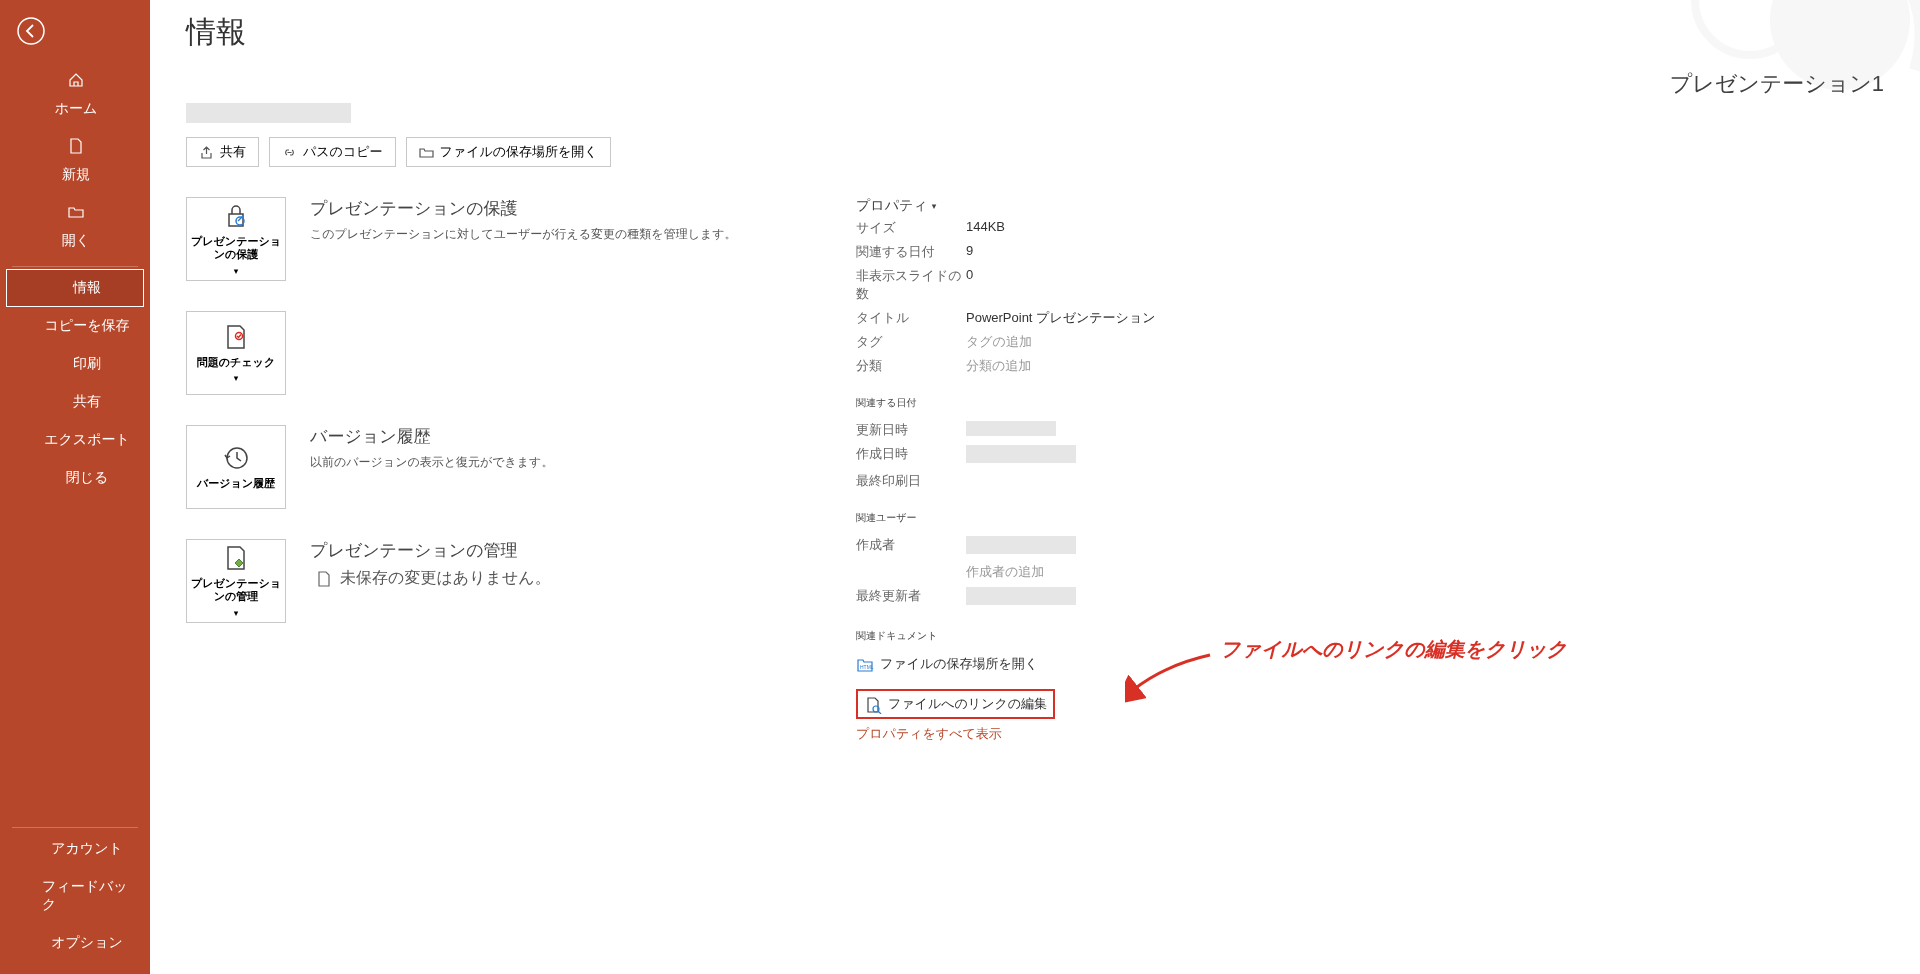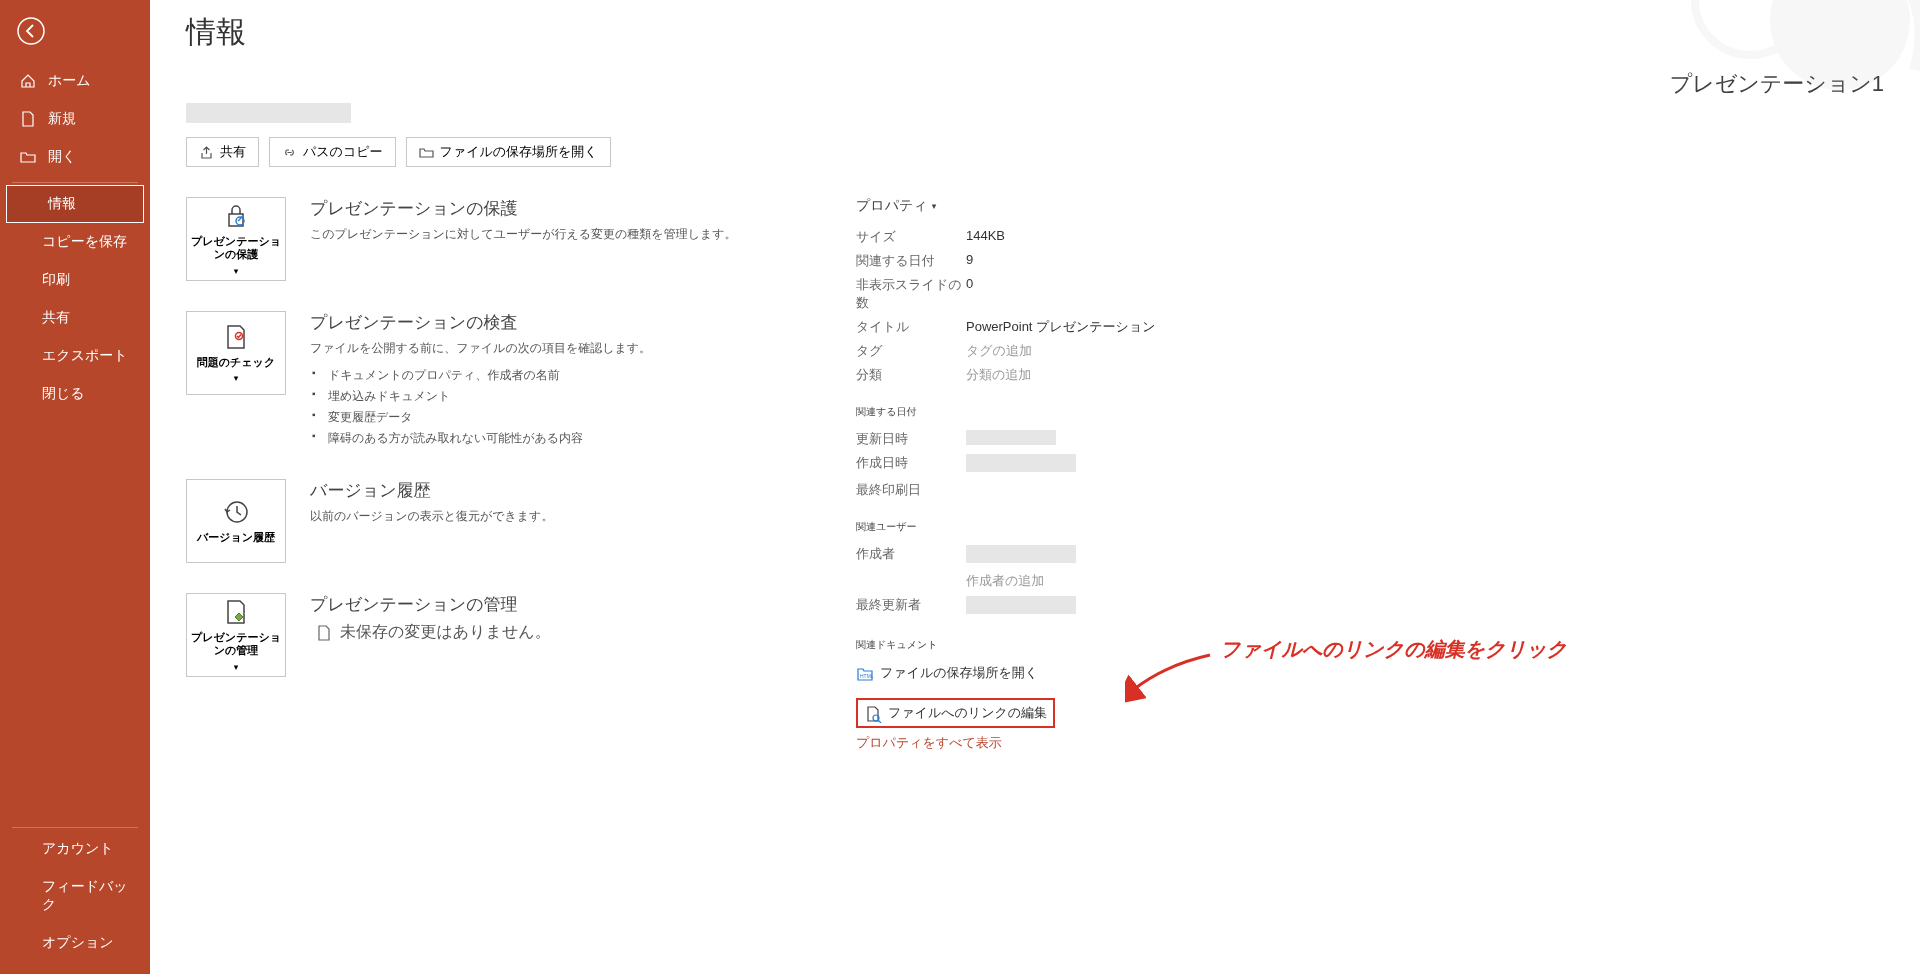--- a/index.html
+++ b/index.html
@@ -26,21 +26,21 @@
     }
     .back-btn {
       width: 38px; height: 38px;
       display:flex;align-items:center;justify-content:center;
       margin: 4px 0 12px 12px;
       cursor:pointer;
     }
     .nav-item {
       padding: 10px 18px 10px 20px;
       display:flex; align-items:center; gap:12px;
-      cursor:pointer; font-size:14px;
+      cursor:pointer; font-size:14px;flex-direction:column;
     }
     .nav-item.sub { padding-left: 42px; }
     .nav-item.active {
       background:#a53e24;
       border:1px solid #fff;
       margin:0 6px;
       padding: 9px 17px 9px 19px;
     }
     .nav-item .ic {width:16px;height:16px;display:flex;align-items:center;justify-content:center;}
     .sidebar .spacer{flex:1;}
@@ -72,21 +72,21 @@
     .card-btn .label{font-weight:600;}
     .card-body h2{font-size:17px;font-weight:400;margin-bottom:6px;color:#444;}
     .card-body p{font-size:12px;color:#555;}
     .card-body ul{margin-top:8px;padding-left:0;list-style:none;}
     .card-body li{font-size:12px;color:#555;padding:2px 0 2px 18px;position:relative;}
     .card-body li::before{content:"▪";position:absolute;left:2px;top:2px;font-size:10px;color:#444;}
     .card-body .indent{display:flex;align-items:center;gap:8px;font-size:16px;color:#555;padding-left:6px;}
     .mini-ic{width:16px;height:16px;flex-shrink:0;}
 
     
-    .prop-header{font-size:14px;color:#444;margin-bottom:10px;display:flex;align-items:center;gap:4px;cursor:pointer;}
+    .prop-header{font-size:14px;color:#444;margin-bottom:1px;display:flex;align-items:center;gap:4px;cursor:pointer;}
     .prop-row{display:flex;font-size:13px;padding:3px 0;}
     .prop-label{width:110px;color:#666;}
     .prop-value{color:#333;}
     .prop-value.placeholder{color:#999;}
     .prop-section-title{font-size:10px;color:#444;margin:18px 0 8px;}
     .redacted{background:#e6e6e6;display:inline-block;}
     .red-lg{width:110px;height:18px;}
     .red-md{width:90px;height:15px;}
 
     .link-row{display:flex;align-items:center;gap:8px;font-size:13px;color:#333;padding:4px 0;cursor:pointer;}
@@ -226,30 +226,20 @@
       <div class="card-row">
         <button class="card-btn">
           <span class="big-ic"><svg width="30" height="30" viewBox="0 0 30 30">
                 <path d="M7 4 H19 L23 8 V26 H7 Z" fill="none" stroke="#444" stroke-width="1.5"></path>
                 <circle cx="18" cy="14" r="3.5" fill="none" stroke="#d93025" stroke-width="1.5"></circle>
                 <path d="M16 14 L17.5 15.5 L20 12.5" fill="none" stroke="#d93025" stroke-width="1.5"></path>
               </svg></span>
           <span class="label">問題のチェック</span>
           <span style="font-size:9px;">▾</span>
         </button>
-        <div class="card-body">
-          <h2>プレゼンテーションの検査</h2>
-          <p>ファイルを公開する前に、ファイルの次の項目を確認します。</p>
-          <ul>
-            <li>ドキュメントのプロパティ、作成者の名前</li>
-            <li>埋め込みドキュメント</li>
-            <li>変更履歴データ</li>
-            <li>障碍のある方が読み取れない可能性がある内容</li>
-          </ul>
-        </div>
       </div>
 
       <div class="card-row">
         <button class="card-btn">
           <span class="big-ic"><svg width="30" height="30" viewBox="0 0 30 30">
                 <circle cx="16" cy="15" r="10" fill="none" stroke="#444" stroke-width="1.5"></circle>
                 <path d="M16 9 V15 L20 18" fill="none" stroke="#444" stroke-width="1.5"></path>
                 <path d="M4 12 L6 15 L9 13" fill="none" stroke="#444" stroke-width="1.5"></path>
               </svg></span>
           <span class="label">バージョン履歴</span>

